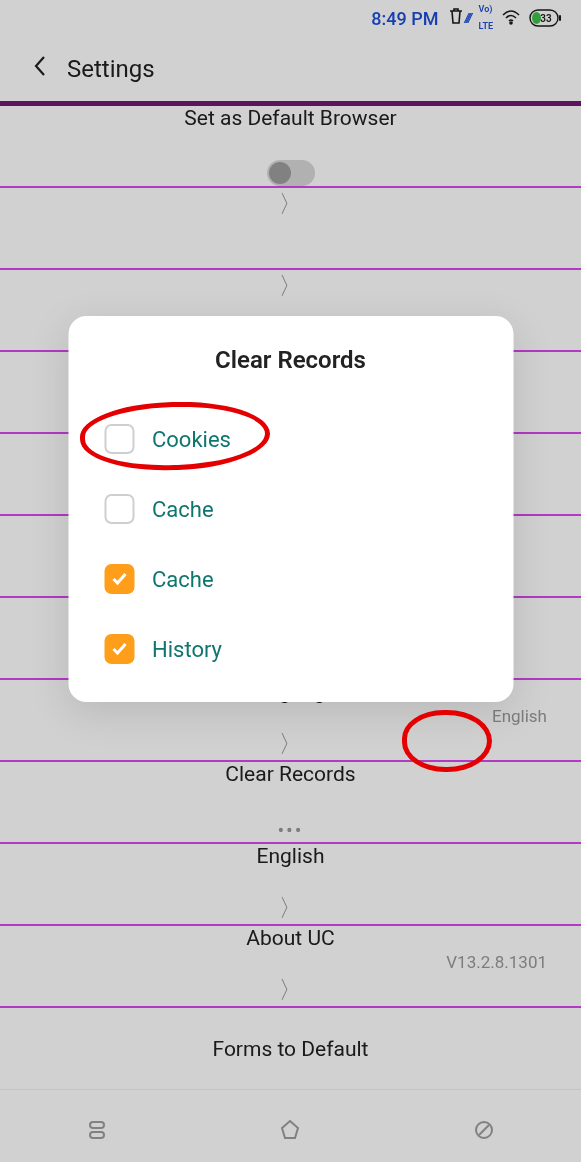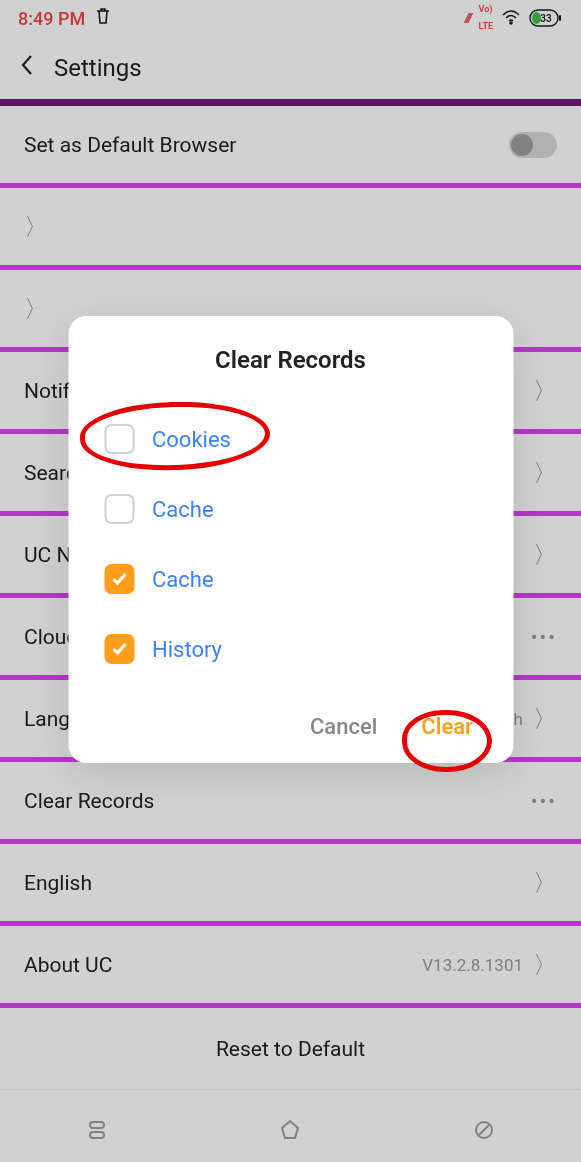--- a/index.html
+++ b/index.html
@@ -1,31 +1,31 @@
 <!DOCTYPE html>
 <html><head>
   <meta charset="utf-8">
   <style>
     * { margin: 0; padding: 0; box-sizing: border-box; font-family: -apple-system, BlinkMacSystemFont, "Segoe UI", Roboto, sans-serif; }
     body { width: 581px; height: 1162px; background: #ffffff; position: relative; overflow: hidden; }
 
     
-    .status-bar { height: 36px; display: flex; justify-content: space-between; align-items: center; padding: 8px 18px; font-size: 18px; font-weight: 500; color: #ef4444; }
+    .status-bar { height: 36px; display: flex; justify-content: flex-end; align-items: center; padding: 8px 18px; font-size: 18px; font-weight: 500; color: #1d4ed8; }
     .status-left { display: flex; align-items: center; gap: 10px; }
     .status-right { display: flex; align-items: center; gap: 8px; }
     .battery { display: inline-flex; align-items: center; text-decoration: underline; }
 
     
-    .header { height: 70px; display: flex; align-items: center; padding: 0 20px; gap: 20px; border-bottom: 7px solid #701a75; }
+    .header { height: 70px; display: flex; align-items: center; padding: 0 33px; gap: 20px; border-bottom: 5px solid #701a75; }
     .back-arrow { font-size: 26px; font-weight: 300; }
     .header-title { font-size: 24px; color: #222; font-weight: 400; }
 
     
     .list { }
-    .row { display: flex; align-items: center; justify-content: space-between; padding: 0 24px; height: 82px; border-bottom: 5px solid #d946ef; }
+    .row { display: flex; align-items: center; justify-content: space-between; padding: 0 24px; height: 82px; border-bottom: 2px solid #d946ef; flex-direction: column; }
     .row-label { font-size: 21px; color: #222; }
     .row-value { font-size: 17px; color: #999; margin-left: auto; margin-right: 10px; }
     .chev { font-size: 24px; color: #999; font-weight: 300; }
     .dots { font-size: 20px; color: #999; letter-spacing: 2px; }
     .toggle { width: 48px; height: 26px; background: #d8d8d8; border-radius: 13px; position: relative; }
     .toggle-knob { width: 22px; height: 22px; background: #9e9e9e; border-radius: 50%; position: absolute; left: 2px; top: 2px; }
 
     .reset-row { text-align: center; height: 82px; display: flex; align-items: center; justify-content: center; font-size: 21px; color: #222; border-bottom: 1px solid #eeeeee;}
 
     
@@ -36,21 +36,21 @@
     .scrim { position: absolute; inset: 0; background: rgba(0,0,0,0.18); }
 
     
     .dialog { position: absolute; top: 316px; left: 50%; transform: translateX(-50%); width: 445px; background: #ffffff; border-radius: 18px; padding: 30px 0 18px; box-shadow: 0 10px 40px rgba(0,0,0,0.12); }
     .dialog-title { text-align: center; font-size: 24px; font-weight: 600; color: #222; margin-bottom: 30px; }
     .check-row { display: flex; align-items: center; gap: 18px; padding: 20px 36px; }
     .checkbox { width: 30px; height: 30px; border: 2px solid #cfcfcf; border-radius: 7px; display: flex; align-items: center; justify-content: center; flex-shrink: 0; }
     .checkbox.checked { background: #ff9e1b; border-color: #ff9e1b; }
     .checkbox.checked svg { display: block; }
     .checkbox svg { display: none; }
-    .check-label { font-size: 22px; color: #3b82f6; }
+    .check-label { font-size: 22px; color: #0f766e; }
     .dialog-actions { display: flex; justify-content: flex-end; gap: 44px; padding: 30px 40px 6px 0; }
     .btn-cancel { font-size: 22px; color: #888; font-weight: 500; background: none; border: none; }
     .btn-clear { font-size: 22px; color: #ff9e1b; font-weight: 600; background: none; border: none; }
 
     
     .anno { position: absolute; border: 5px solid #e40000; border-radius: 50%; pointer-events: none; }
     .anno1 { top: 402px; left: 80px; width: 190px; height: 68px; transform: rotate(-2deg); border-radius: 48% 52% 50% 50%; }
     .anno2 { top: 710px; left: 402px; width: 90px; height: 62px; border-radius: 48% 52% 52% 50%; }
   </style>
 </head>
@@ -135,21 +135,21 @@
   <div class="row">
     <span class="row-label">English</span>
     <span class="chev">〉</span>
   </div>
   <div class="row">
     <span class="row-label">About UC</span>
     <span class="row-value">V13.2.8.1301</span>
     <span class="chev">〉</span>
   </div>
   <div class="reset-row">
-    <span>Reset to Default</span>
+    <span>Forms to Default</span>
   </div>
 </div>
 
 <div class="bottom-nav">
   <span class="nav-icon">
     <svg width="22" height="22" viewBox="0 0 22 22" fill="none" stroke="#949494" stroke-width="2">
         <rect x="4" y="3" width="14" height="6" rx="3"></rect>
         <rect x="4" y="13" width="14" height="6" rx="3"></rect>
       </svg>
   </span>
@@ -196,20 +196,16 @@
 
   <div class="check-row">
     <span class="checkbox checked">
       <svg width="18" height="18" viewBox="0 0 18 18" fill="none" stroke="#fff" stroke-width="3">
           <path d="M3 9l4 4 8-9"></path>
         </svg>
     </span>
     <span class="check-label">History</span>
   </div>
 
-  <div class="dialog-actions">
-    <button class="btn-cancel">Cancel</button>
-    <button class="btn-clear">Clear</button>
-  </div>
 </div>
 
 <div class="anno anno1"></div>
 <div class="anno anno2"></div>
 
 </body></html>

